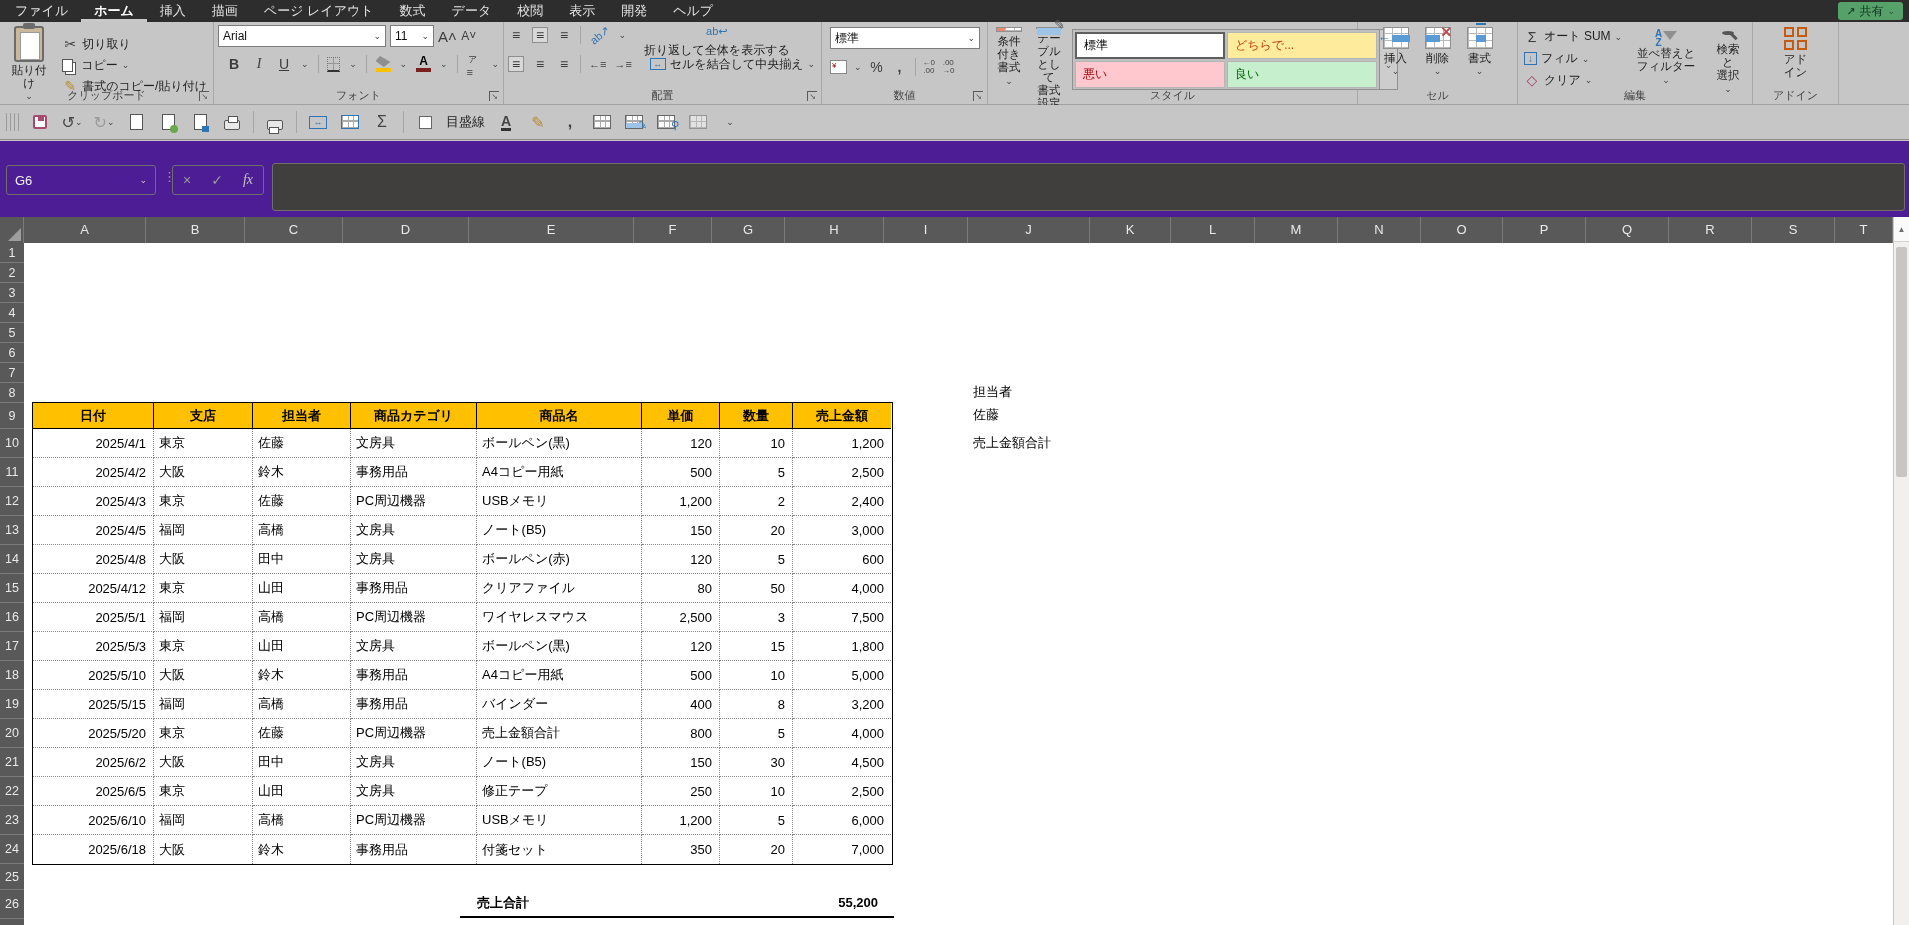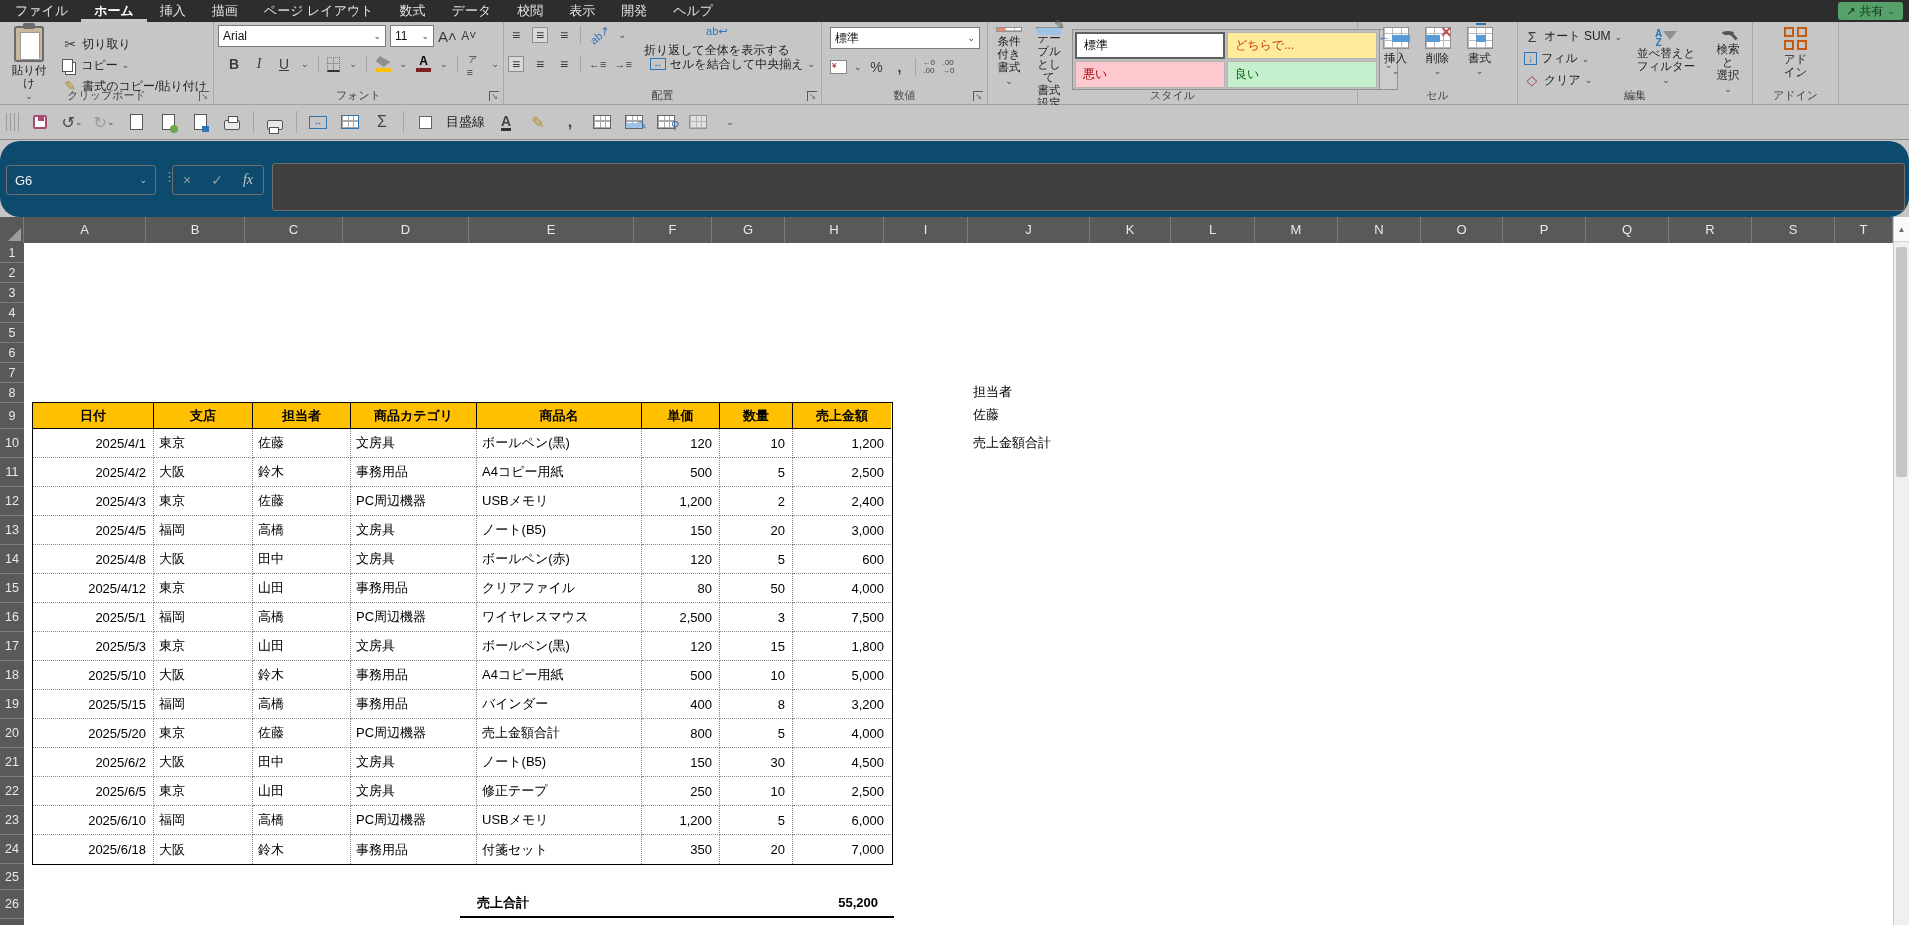--- a/index.html
+++ b/index.html
@@ -92,21 +92,21 @@
   .qat-label { font-size:13px; color:#222; }
   .au { font-weight:bold; font-size:14px; border-bottom:3px solid #333; line-height:14px; }
   .sep-v { width:1px; height:22px; background:#a5a5a5; }
   .tblq { width:18px; height:14px; border:1px solid #666; background:
     repeating-linear-gradient(0deg,#aaa 0 1px,transparent 1px 6.5px),
     repeating-linear-gradient(90deg,#aaa 0 1px,transparent 1px 5.7px),#fff; position:relative; }
   .tblq.blue:after { content:""; position:absolute; inset:auto 0 0 0; height:5px; background:#9dc3e6; }
   .tblq .pen { position:absolute; right:-5px; bottom:-4px; font-size:11px; color:#2e75b6; }
 
   
-  .fbar { position:absolute; left:0; top:141px; width:1909px; height:76px; background:#0c4a6e;border-radius:20px; }
+  .fbar { position:absolute; left:0; top:141px; width:1909px; height:76px; background:#4c1d95; }
   .namebox { position:absolute; left:6px; top:24px; width:150px; height:30px; border:1px solid #6f6e6c;
     border-radius:3px; color:#f0f0f0; font-size:13px; display:flex; align-items:center; padding:0 8px; }
   .namebox .chev { margin-left:auto; color:#cfcfcf; }
   .fdots { position:absolute; left:163px; top:28px; color:#9a9a9a; font-size:13px; letter-spacing:0; }
   .fxbox { position:absolute; left:172px; top:24px; width:92px; height:30px; border:1px solid #6f6e6c;
     border-radius:3px; display:flex; align-items:center; justify-content:space-around; color:#9a9a9a; font-size:14px; }
   .fxbox .fx { font-family:"Liberation Serif","DejaVu Serif",serif; font-style:italic; color:#c5c5c5; }
   .finput { position:absolute; left:272px; top:22px; right:4px; height:48px; border:1px solid #6f6e6c;
     border-radius:3px; background:#403f3e; }
 

